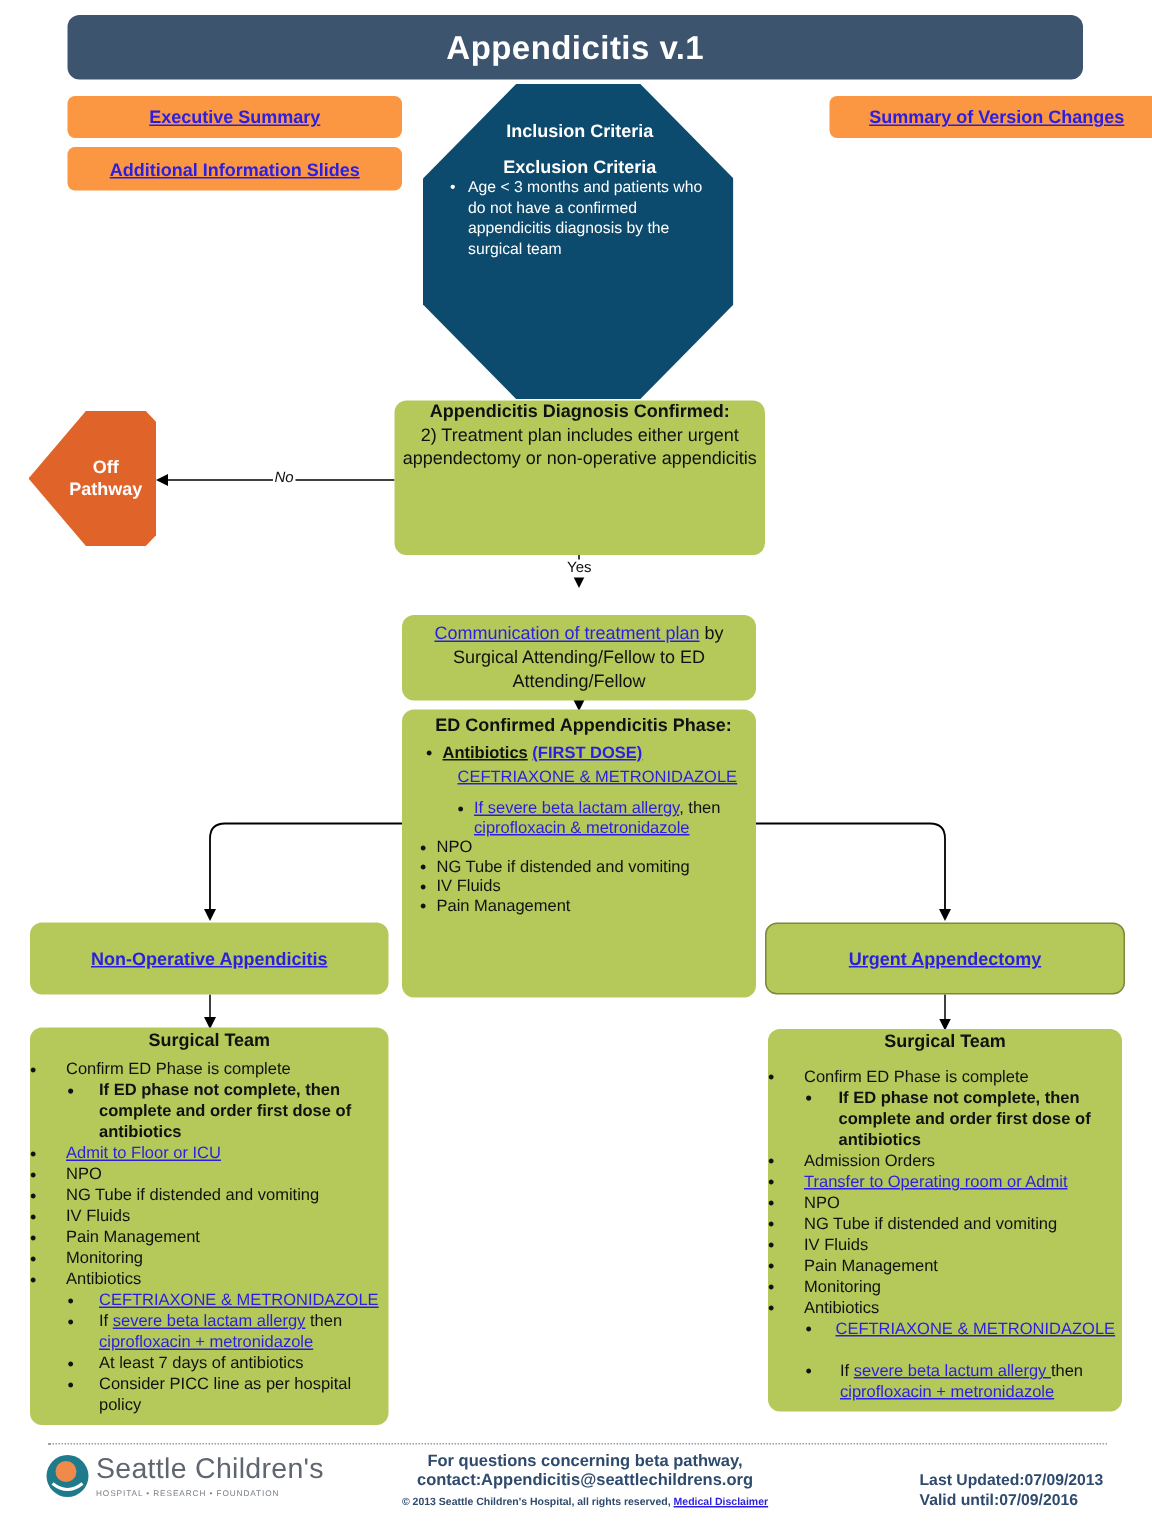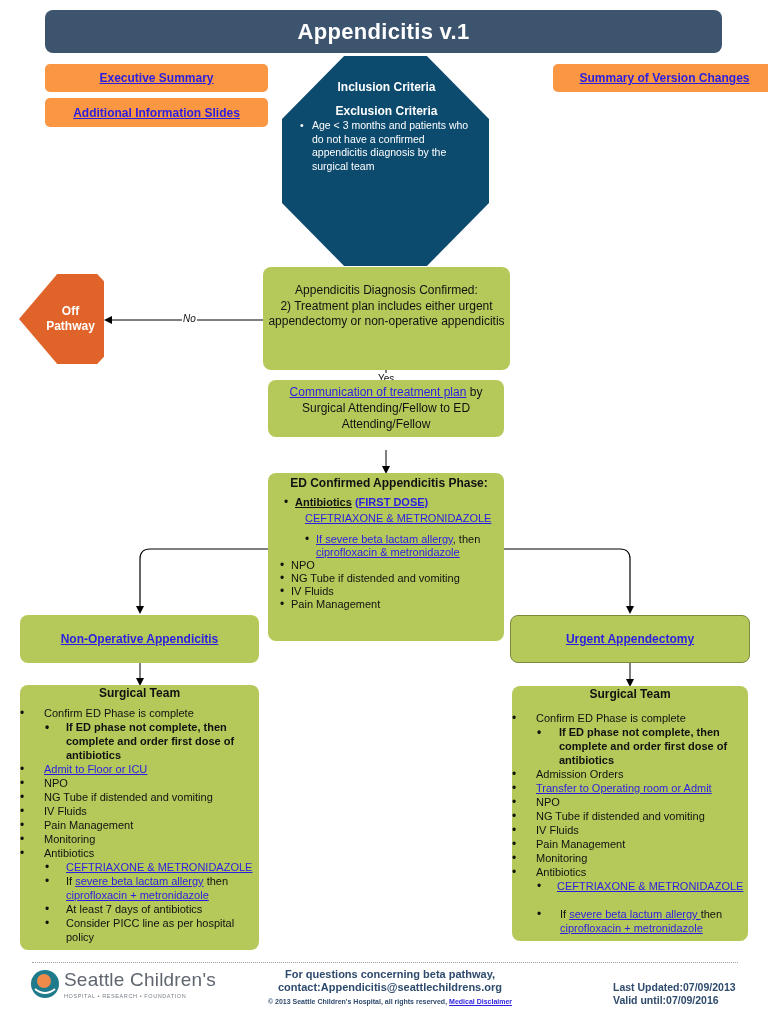--- a/index.html
+++ b/index.html
@@ -10,22 +10,22 @@
   .title-bar { left: 45px; top: 10px; width: 677px; height: 43px; background: #3d546f; border-radius: 8px; color: #fff; font-weight: bold; font-size: 22px; display: flex; align-items: center; justify-content: center; letter-spacing: 0.3px; }
   .orange-btn { background: #fb9643; border-radius: 5px; display: flex; align-items: center; justify-content: center; font-weight: bold; font-size: 12px; }
   .octagon { left: 282px; top: 56px; width: 207px; height: 210px; background: #0c4a6e; clip-path: polygon(30% 0, 70% 0, 100% 30%, 100% 70%, 70% 100%, 30% 100%, 0 70%, 0 30%); color: #fff; padding: 24px 16px 0 18px; }
   .octagon h3 { font-size: 12px; text-align: center; margin-bottom: 1px; }
   .octagon ul { list-style: none; font-size: 10.5px; line-height: 13.5px; }
   .octagon li { position: relative; padding-left: 12px; }
   .octagon li::before { content: "•"; position: absolute; left: 0; top: 0; }
   .green { background: #b5c95a; border-radius: 8px; }
   .diag-box { left: 263px; top: 267px; width: 247px; height: 103px; text-align: center; font-size: 12px; line-height: 15.5px; padding-top: 0px; }
   .off-pathway { left: 19px; top: 274px; width: 85px; height: 90px; background: #e06429; clip-path: polygon(45% 0, 92% 0, 100% 8%, 100% 92%, 92% 100%, 45% 100%, 0 50%); color: #fff; font-weight: bold; font-size: 12px; display: flex; align-items: center; justify-content: center; text-align: center; padding-left: 18px; line-height: 15px; }
-  .comm-box { left: 268px; top: 380px; width: 236px; height: 57px; text-align: center; font-size: 12px; line-height: 16px; padding-top: 4px; }
-  .ed-box { left: 268px; top: 473px; width: 236px; height: 168px; font-size: 11px; padding: 3px 6px 0 12px; }
+  .comm-box { left: 268px; top: 410px; width: 236px; height: 57px; text-align: center; font-size: 12px; line-height: 16px; padding-top: 4px; }
+  .ed-box { left: 268px; top: 473px; width: 236px; height: 192px; font-size: 11px; padding: 3px 6px 0 12px; }
   .ed-box h4 { font-size: 12px; font-weight: bold; text-align: center; margin-bottom: 6px; }
   .bl { position: relative; padding-left: 11px; line-height: 13px; }
   .bl::before { content: "•"; position: absolute; left: 0; top: 0; font-size: 12px; }
   .branch-box { height: 48px; display: flex; align-items: center; justify-content: center; font-weight: bold; font-size: 12px; }
   .surg { font-size: 11px; line-height: 14px; padding-top: 1px; }
   .surg h4 { text-align: center; font-size: 12px; font-weight: bold; margin-bottom: 6px; }
   .sl { position: relative; }
   .sl .dot { position: absolute; font-size: 12px; }
   .footer-line { left: 32px; top: 962px; width: 706px; border-top: 1px dotted #9aa0a6; height: 0; }
   .footer-center { left: 240px; top: 968px; width: 300px; text-align: center; color: #2e4a6d; font-weight: bold; font-size: 11px; line-height: 13px; }
@@ -66,21 +66,21 @@
 
 <div class="abs octagon">
   <h3>Inclusion Criteria</h3>
   <h3 style="margin-top:10px;">Exclusion Criteria</h3>
   <ul>
     <li>Age &lt; 3 months and patients who do not have a confirmed appendicitis diagnosis by the surgical team</li>
   </ul>
 </div>
 
 <div class="abs green diag-box">
-  <div style="font-weight:normal;margin-top:16px;">Appendicitis Diagnosis Confirmed:</div>
+  <div style="font-weight:bold;">Appendicitis Diagnosis Confirmed:</div>
   <div>2) Treatment plan includes either urgent appendectomy or non-operative appendicitis</div>
 </div>
 
 <div class="abs off-pathway">
   <div>
     <div>Off</div>
     <div>Pathway</div>
   </div>
 </div>
 

